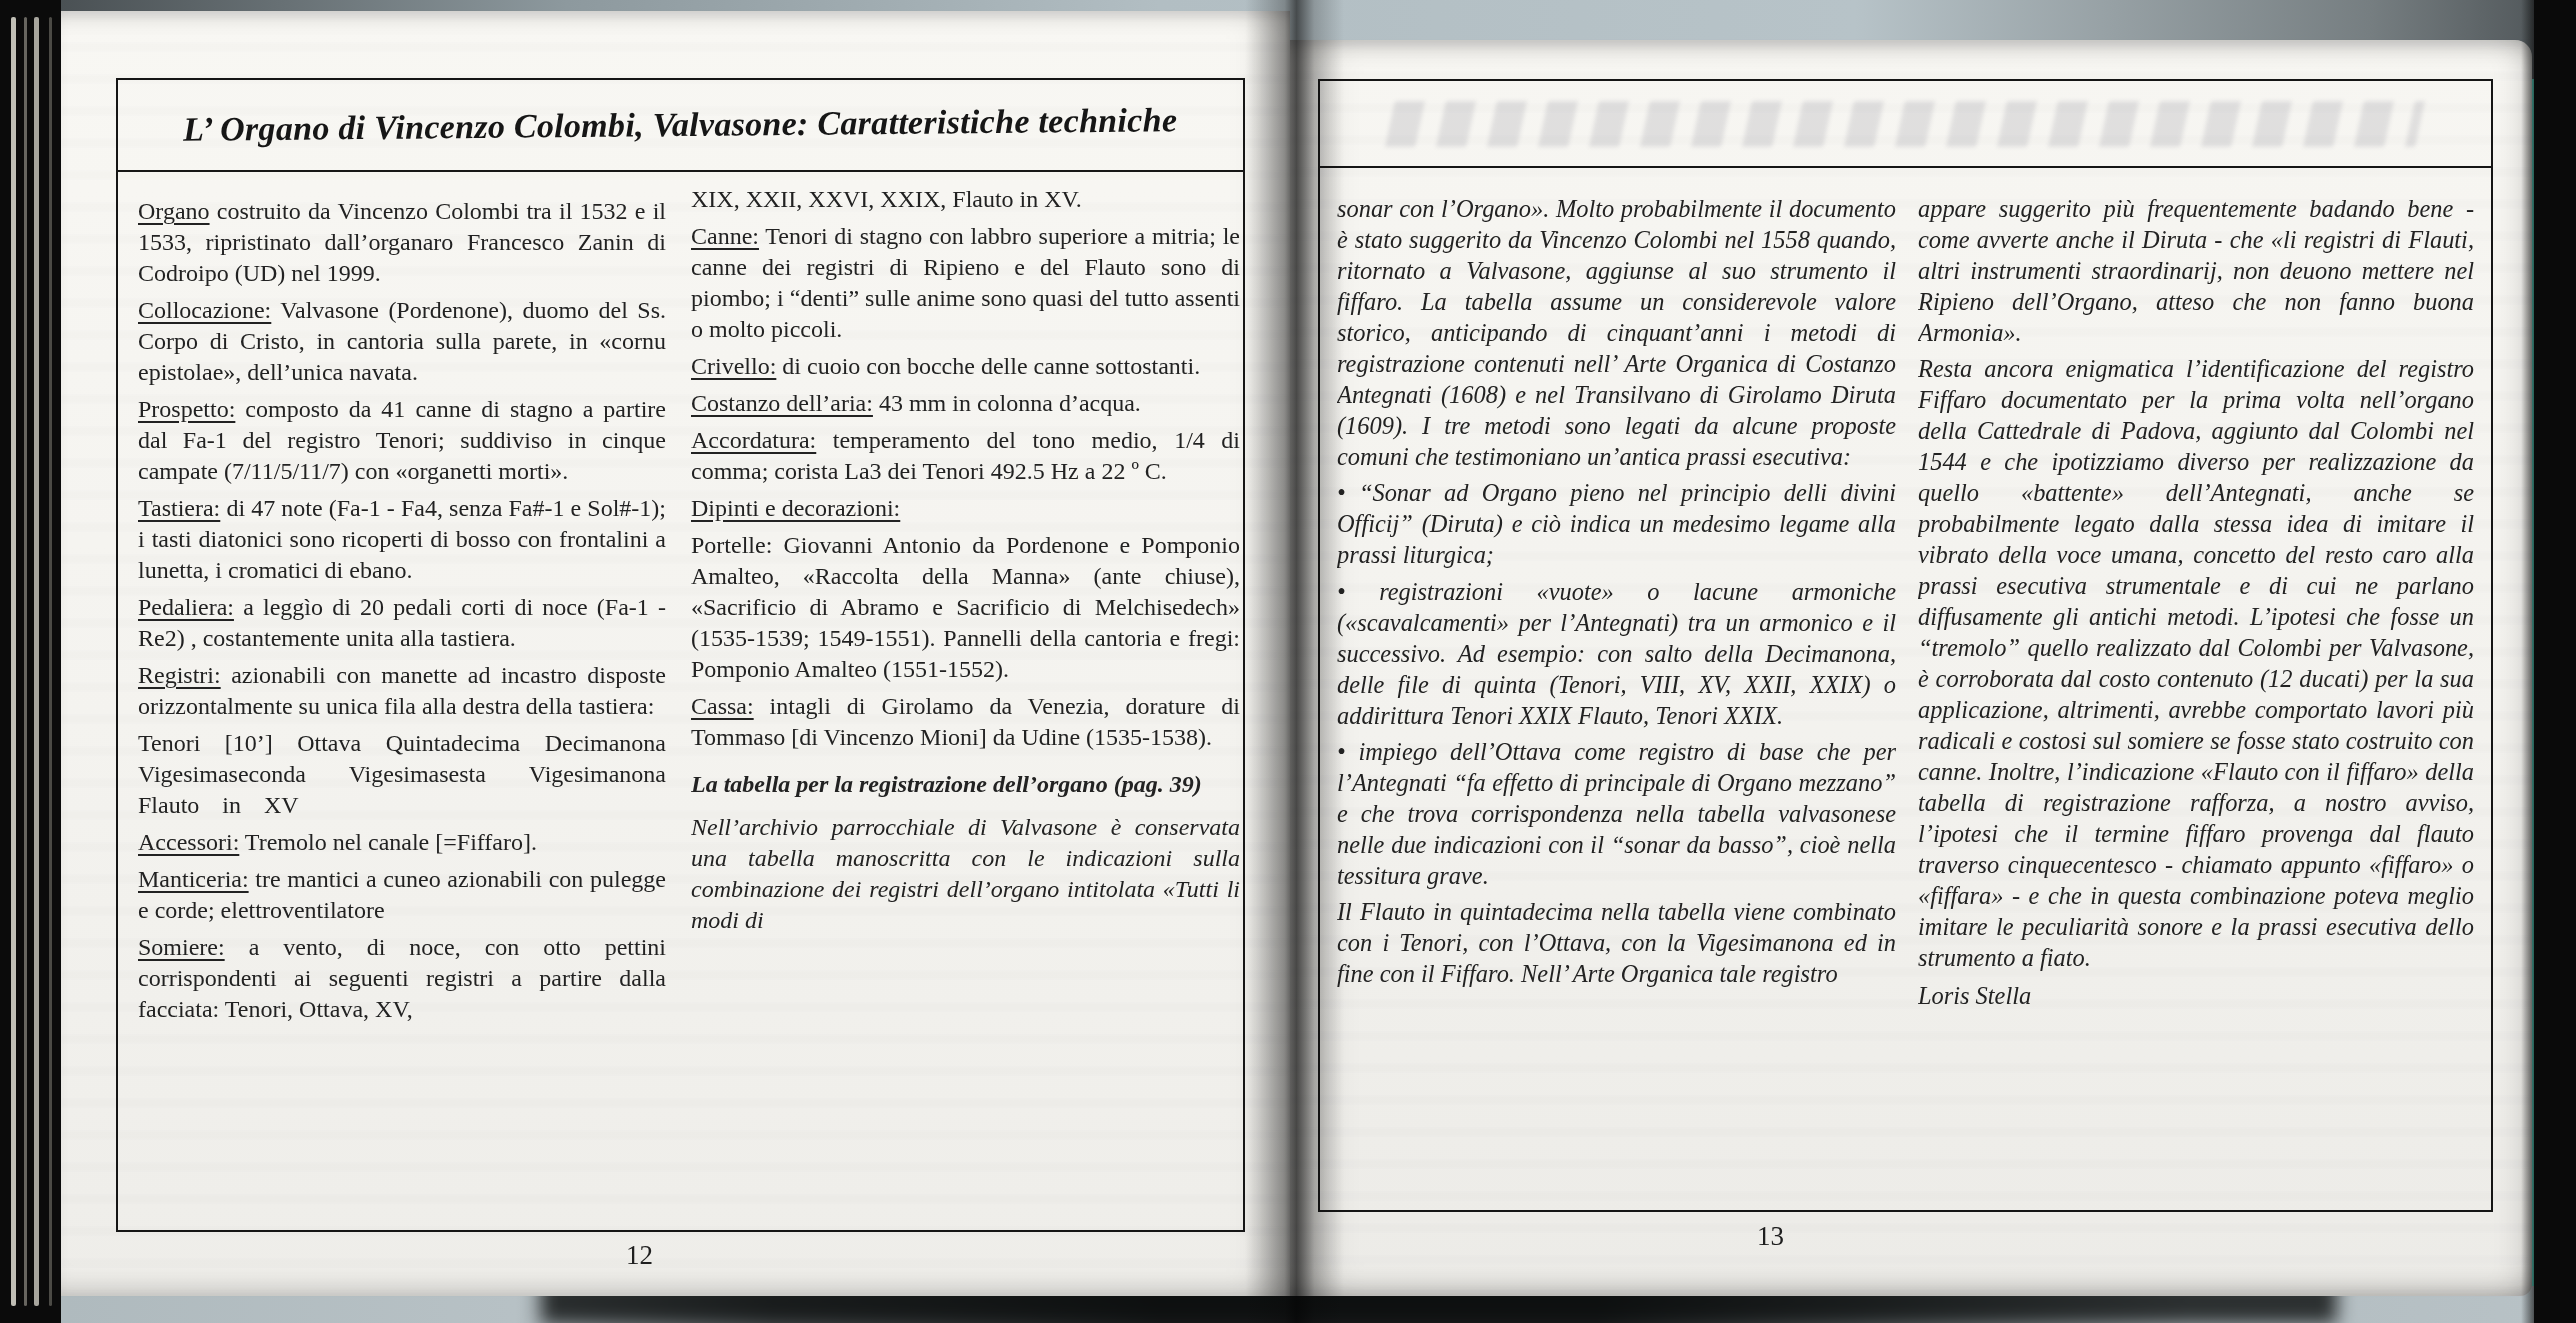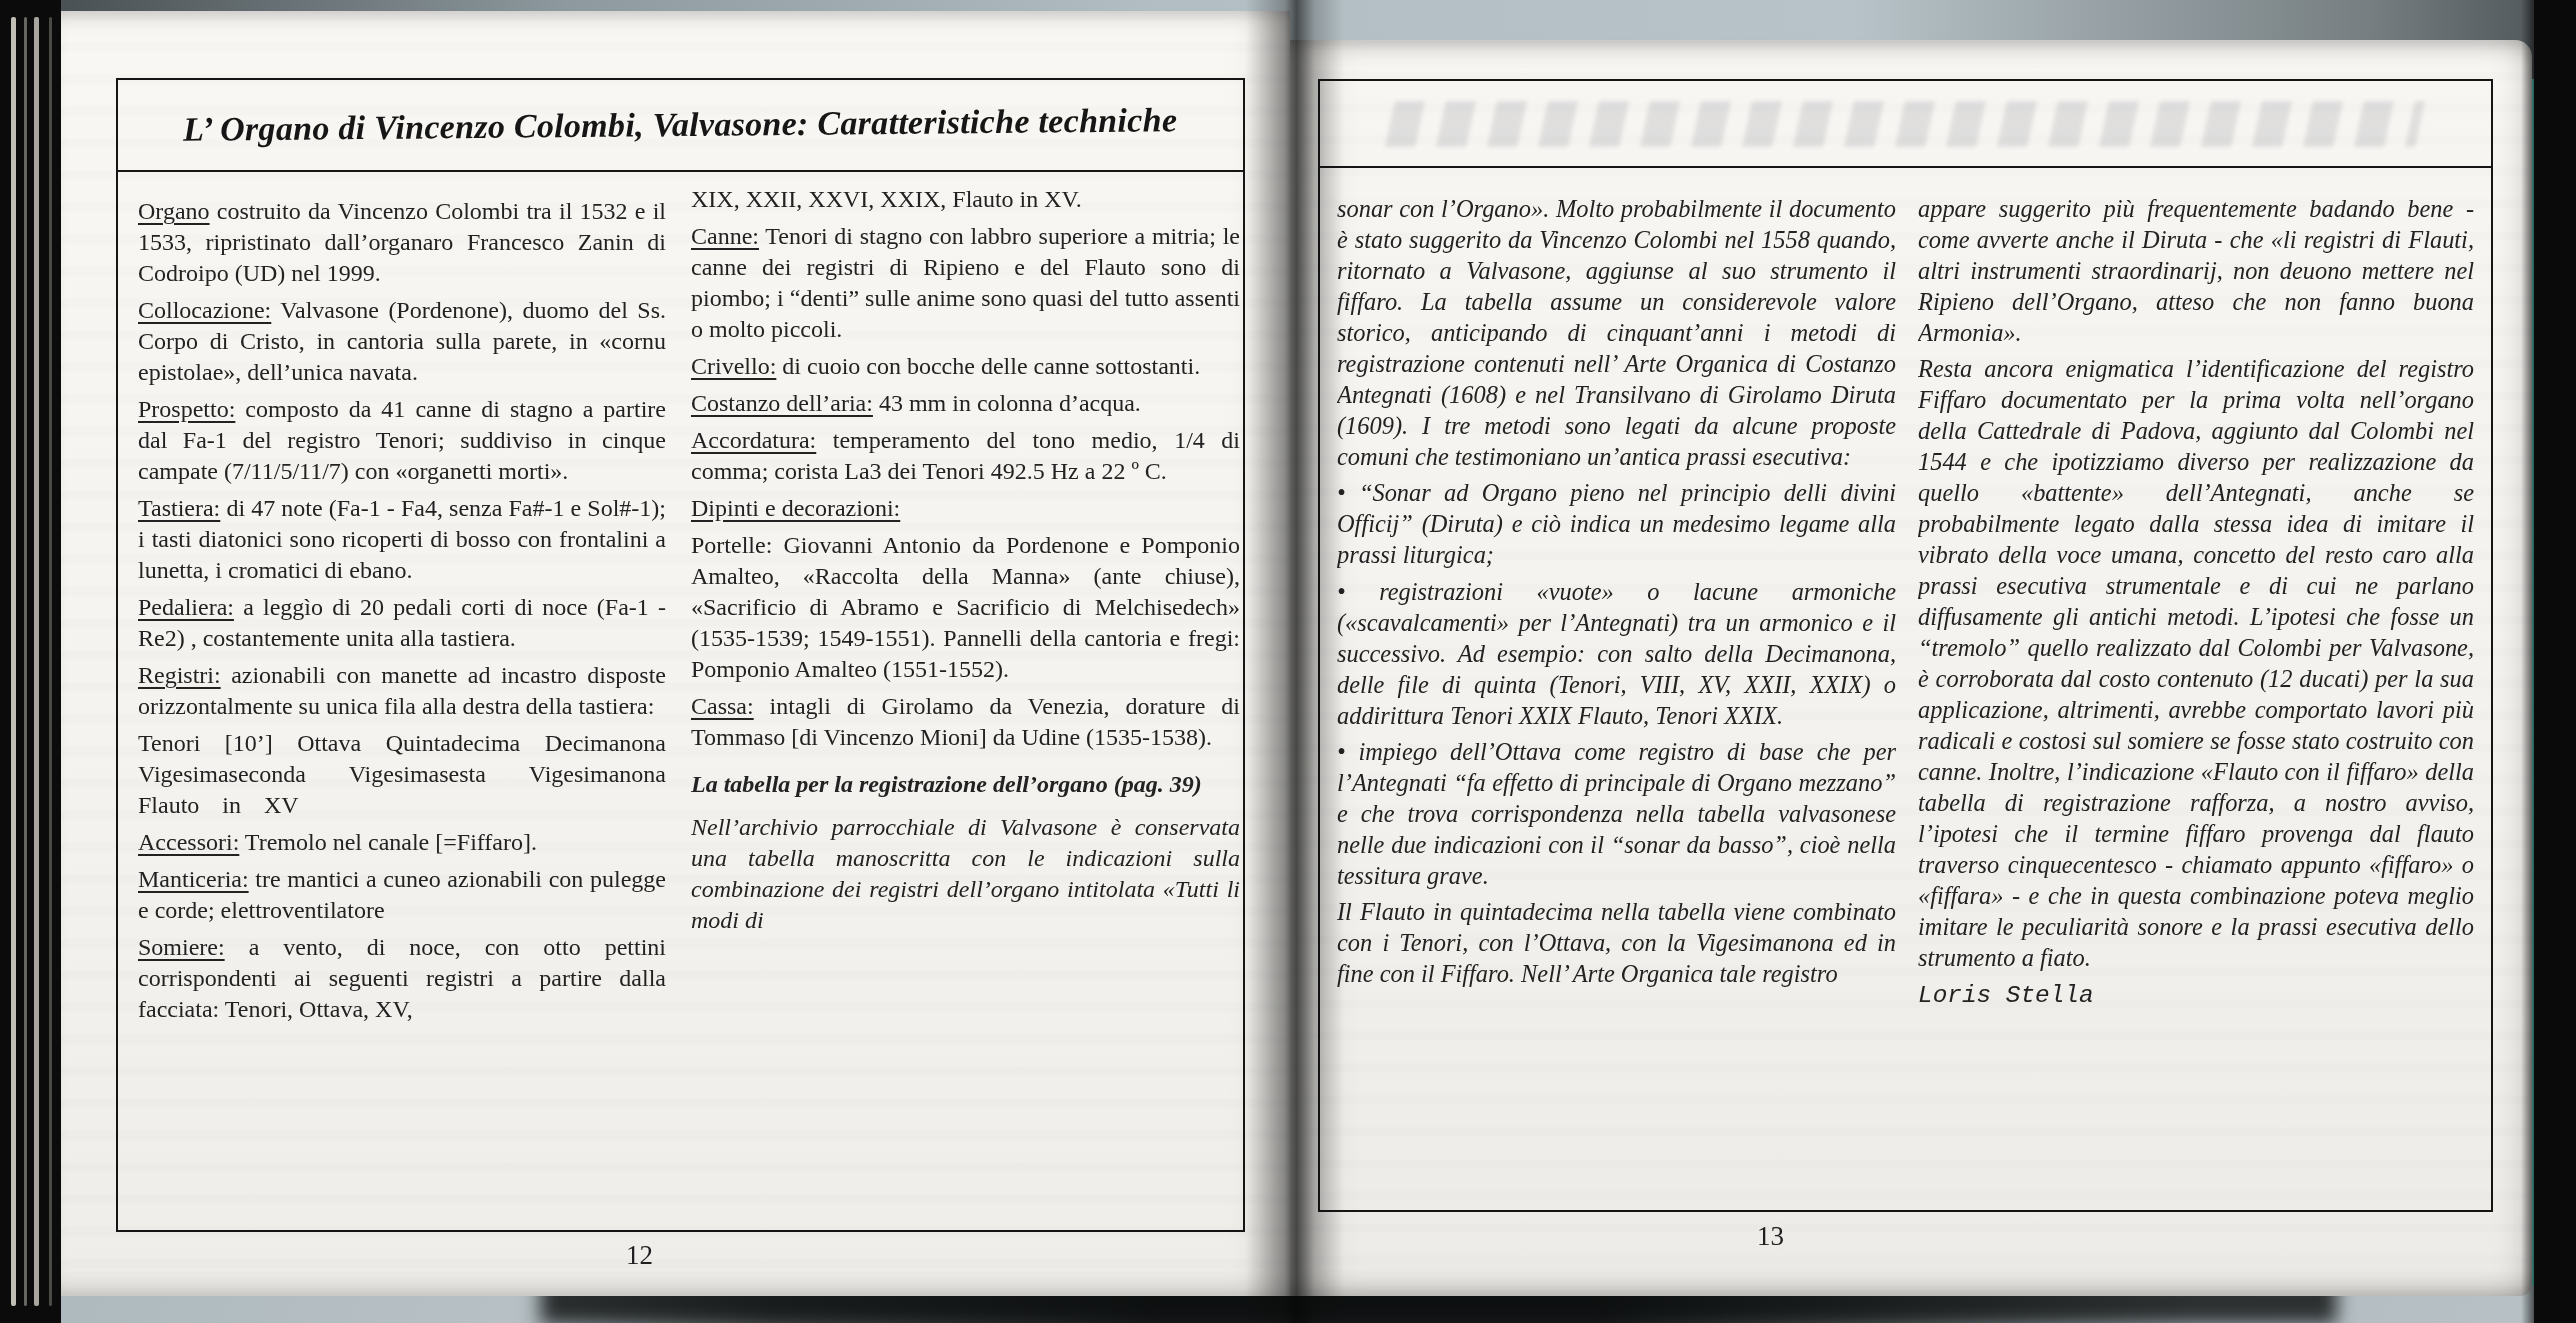--- a/index.html
+++ b/index.html
@@ -54,21 +54,21 @@
   .lcol2 { left:573px; top:104px; width:549px; height:1022px; }
   .rcol1 { left:17px;  top:112px; width:559px; height:1006px; }
   .rcol2 { left:598px; top:112px; width:556px; height:1006px; }
 
   .body-text p { font-size:24px; line-height:31px; text-align:justify; color:#222; margin-bottom:6px; }
   .lbl { text-decoration:underline; text-decoration-thickness:1.7px; text-underline-offset:4px; }
   .reglist { word-spacing:17px; }
   .subhead { font-style:italic; font-weight:700; font-size:28px; line-height:34px; text-align:left !important; margin:16px 0 12px 0 !important; }
   .ital p { font-style:italic; }
   .rtext p { font-style:italic; font-size:24.4px; line-height:31px; text-align:justify; color:#222; margin-bottom:5.3px; }
-  .sig { text-align:right; font-size:26px; margin-top:6.6px;font-family:Liberation Mono, monospace; }
+  .sig { text-align:right; font-size:26px; margin-top:6.6px; }
 
   .pageno { position:absolute; font-size:27px; color:#1f1f1f; }
   .pn-left  { left:626px;  top:1240px; }
   .pn-right { left:1757px; top:1221px; }
 </style>
 </head>
 <body>
 
 <div class="screen">
 

